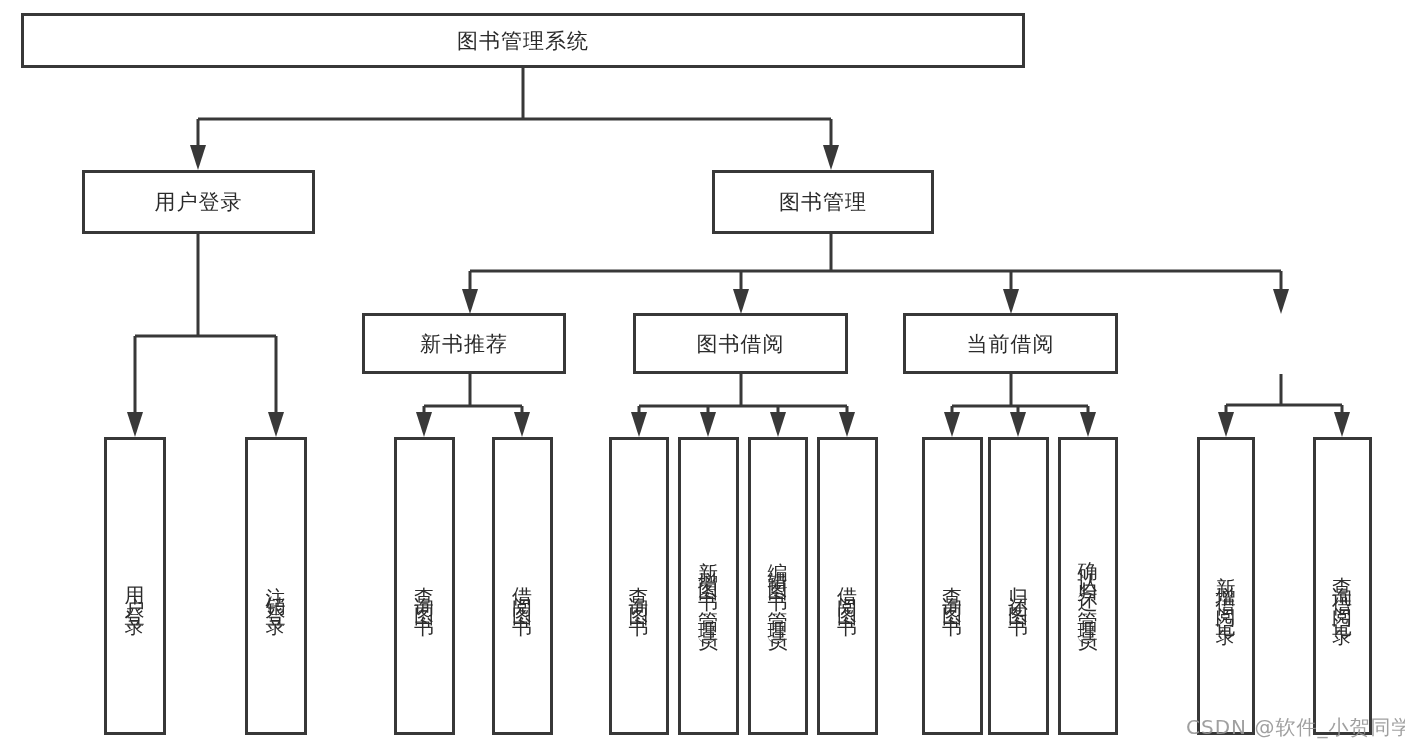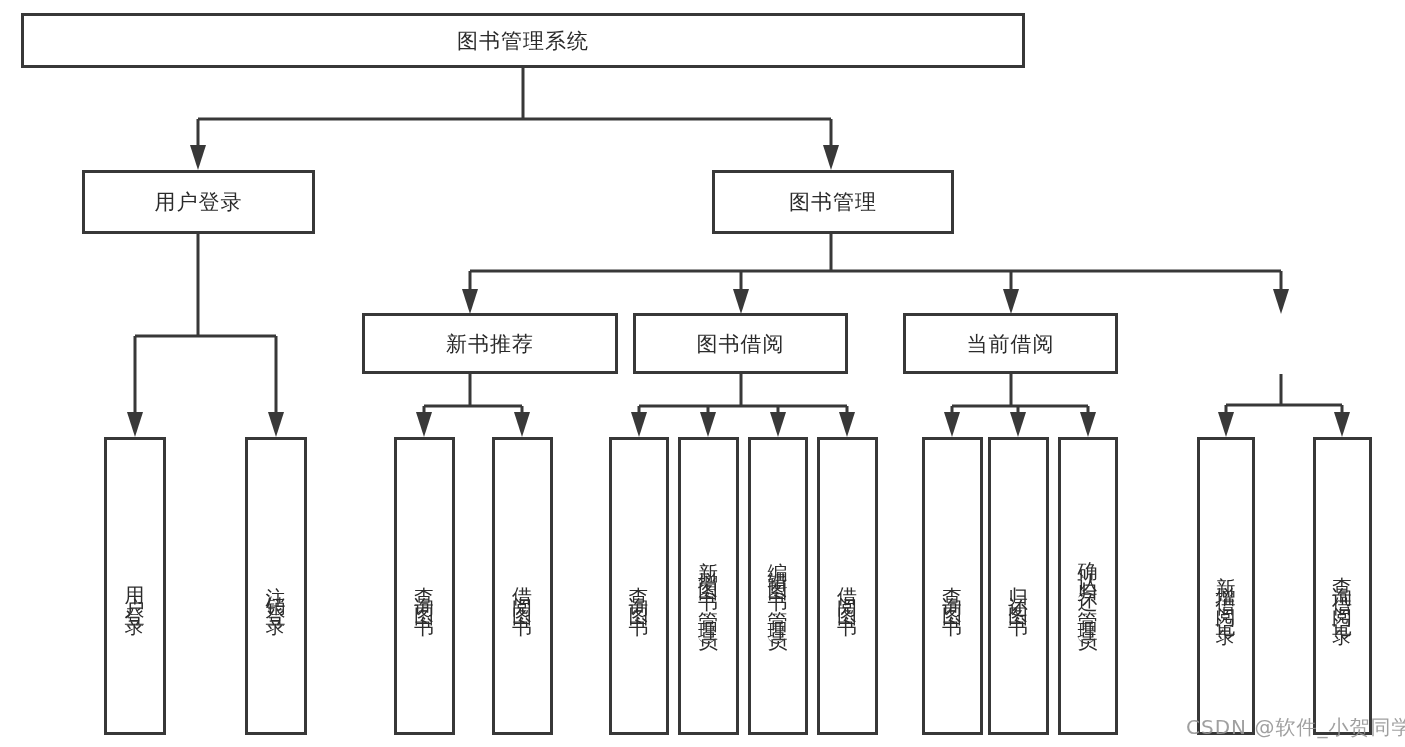--- a/index.html
+++ b/index.html
@@ -92,23 +92,23 @@
     <path class="ah" d="M1088 437 l-8 -25 h16 z"></path>
 
     <path class="ln" d="M1281 374 V405 M1226 405 H1342 M1226 405 V415 M1342 405 V415"></path>
     <path class="ah" d="M1226 437 l-8 -25 h16 z"></path>
     <path class="ah" d="M1342 437 l-8 -25 h16 z"></path>
   </svg>
 
   <div class="box h" style="left:21px; top:13px; width:1004px; height:55px">图书管理系统</div>
 
   <div class="box h" style="left:82px; top:170px; width:233px; height:64px">用户登录</div>
-  <div class="box h" style="left:712px; top:170px; width:242px; height:64px">图书管理</div>
+  <div class="box h" style="left:712px; top:170px; width:222px; height:64px">图书管理</div>
 
-  <div class="box h" style="left:362px; top:313px; width:256px; height:61px">新书推荐</div>
+  <div class="box h" style="left:362px; top:313px; width:204px; height:61px">新书推荐</div>
   <div class="box h" style="left:903px; top:313px; width:215px; height:61px">当前借阅</div>
   <div class="box h" style="left:633px; top:313px; width:215px; height:61px">图书借阅</div>
 
   <div class="box v" style="left:104px; top:437px; width:62px; height:298px">用户登录</div>
   <div class="box v" style="left:245px; top:437px; width:62px; height:298px">注销登录</div>
 
   <div class="box v" style="left:394px; top:437px; width:61px; height:298px">查询图书</div>
   <div class="box v" style="left:492px; top:437px; width:61px; height:298px">借阅图书</div>
 
   <div class="box v" style="left:609px; top:437px; width:60px; height:298px">查询图书</div>

